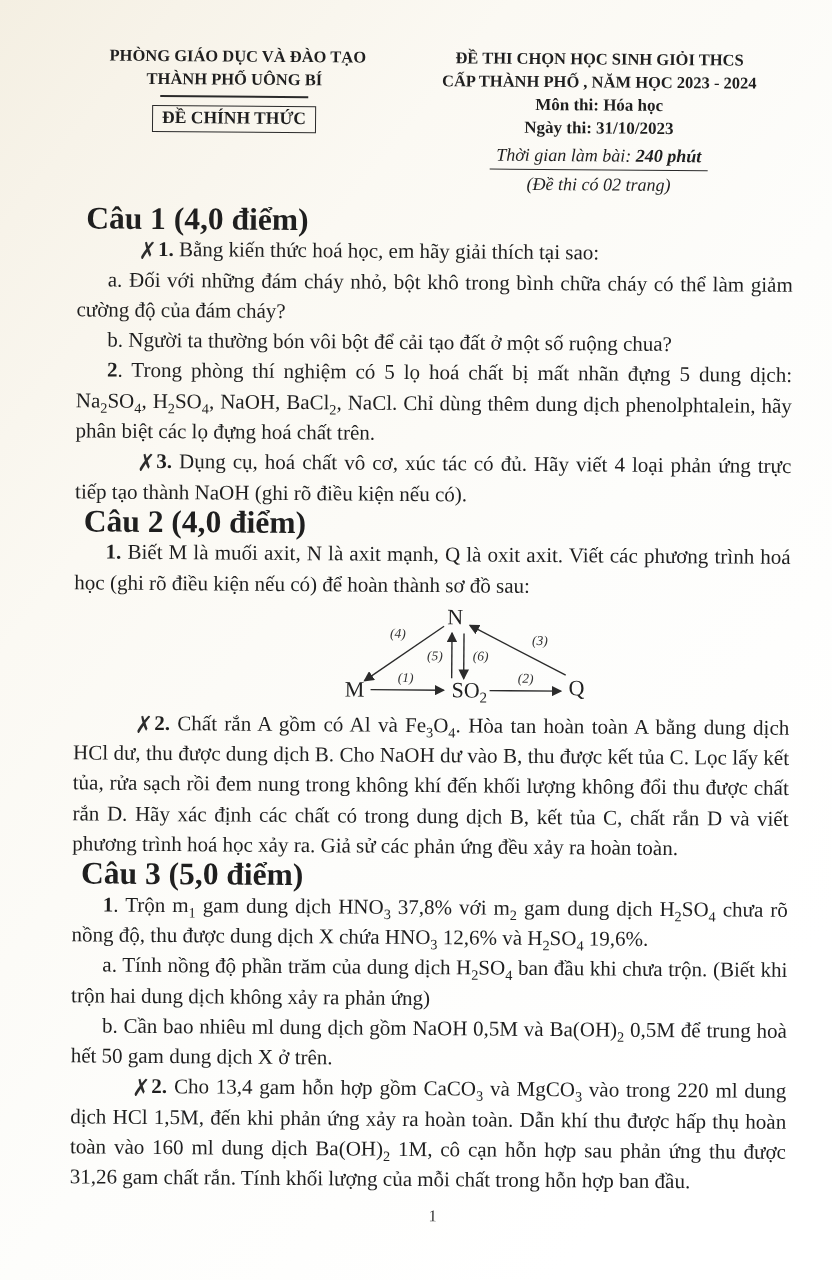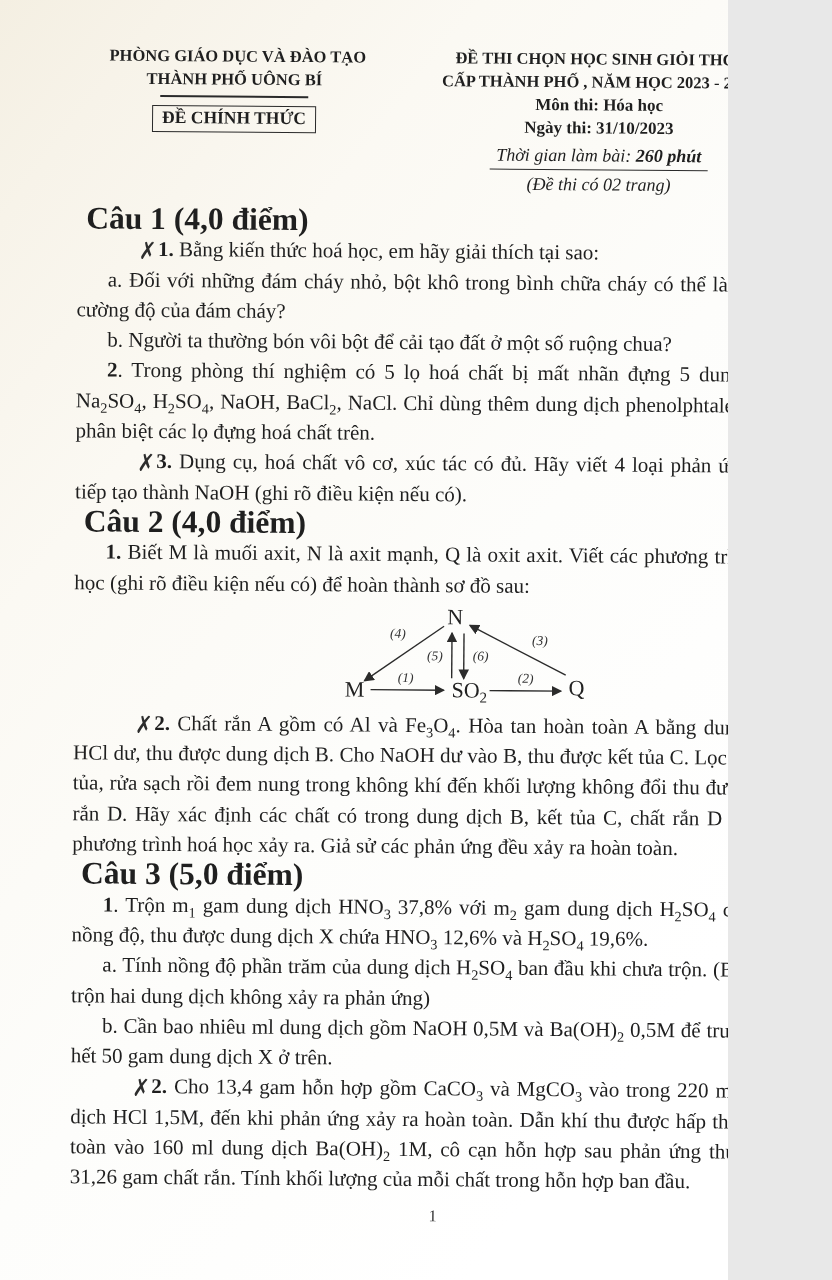--- a/index.html
+++ b/index.html
@@ -1,17 +1,17 @@
 <!DOCTYPE html>
 <html lang="vi"><head>
 <meta charset="utf-8">
 <style>
   html,body { margin:0; padding:0; background:#e8e8e8; }
   .page {
-    position:relative; width:728px; height:1280px; overflow:hidden;
+    position:relative; width:832px; height:1280px; overflow:hidden;
     background:linear-gradient(128deg,#f4efe2 0%,#f7f3e9 10%,#fbf9f3 28%,#fdfdfb 55%,#ffffff 85%);
     font-family:"Liberation Serif","DejaVu Serif",serif; color:#1f1f1f;
   }
   .tilt { position:absolute; inset:0; transform:rotate(0.45deg); transform-origin:416px 0px; }
 
   
   .hdr-left { position:absolute; left:110px; top:46px; width:250px; text-align:center; }
   .hdr-left .org { font-weight:bold; font-size:16.5px; line-height:23px; white-space:nowrap; }
   .org-rule { width:148px; height:0; border-top:2px solid #2a2a2a; margin:5px auto 0 auto; }
   .official-box { display:inline-block; margin-top:8px; border:1.7px solid #2a2a2a; padding:1px 9px 3px 9px; font-weight:bold; font-size:17.5px; white-space:nowrap; }
@@ -53,21 +53,21 @@
       <div class="org">THÀNH PHỐ UÔNG BÍ</div>
       <div class="org-rule"></div>
       <div><span class="official-box">ĐỀ CHÍNH THỨC</span></div>
     </div>
 
     <div class="hdr-right">
       <div class="t-bold">ĐỀ THI CHỌN HỌC SINH GIỎI THCS</div>
       <div class="t-bold">CẤP THÀNH PHỐ , NĂM HỌC 2023 - 2024</div>
       <div class="t-bold2">Môn thi: Hóa học</div>
       <div class="t-bold2">Ngày thi: 31/10/2023</div>
-      <div><span class="time-line">Thời gian làm bài: <b>260 phút</b></span></div>
+      <div><span class="time-line">Thời gian làm bài: <b>240 phút</b></span></div>
       <div class="pages-line">(Đề thi có 02 trang)</div>
     </div>
 
     <div class="body-text">
 
       <h2 class="section-title">Câu 1 (4,0 điểm)</h2>
       <div>
           <p><span class="xmark">✗</span><span><b>1.</b> Bằng kiến thức hoá học, em hãy giải thích tại sao:</span></p>
           <p><span>a. Đối với những đám cháy nhỏ, bột khô trong bình chữa cháy có thể làm giảm cường độ của đám cháy?</span></p>
           <p><span>b. Người ta thường bón vôi bột để cải tạo đất ở một số ruộng chua?</span></p>

